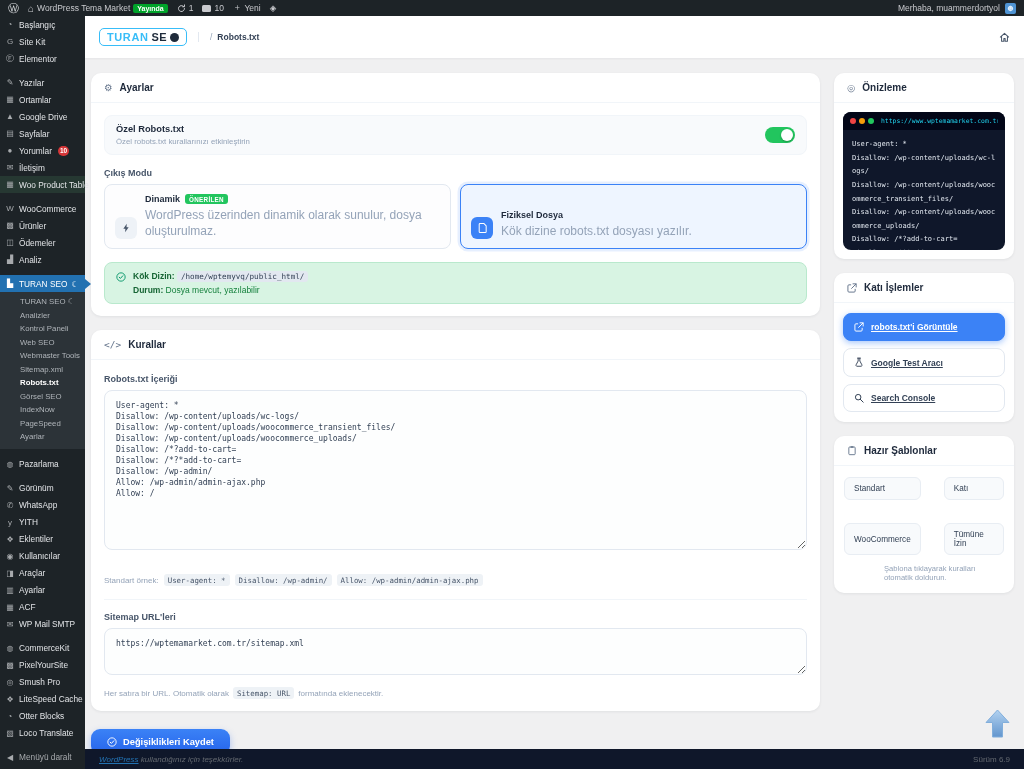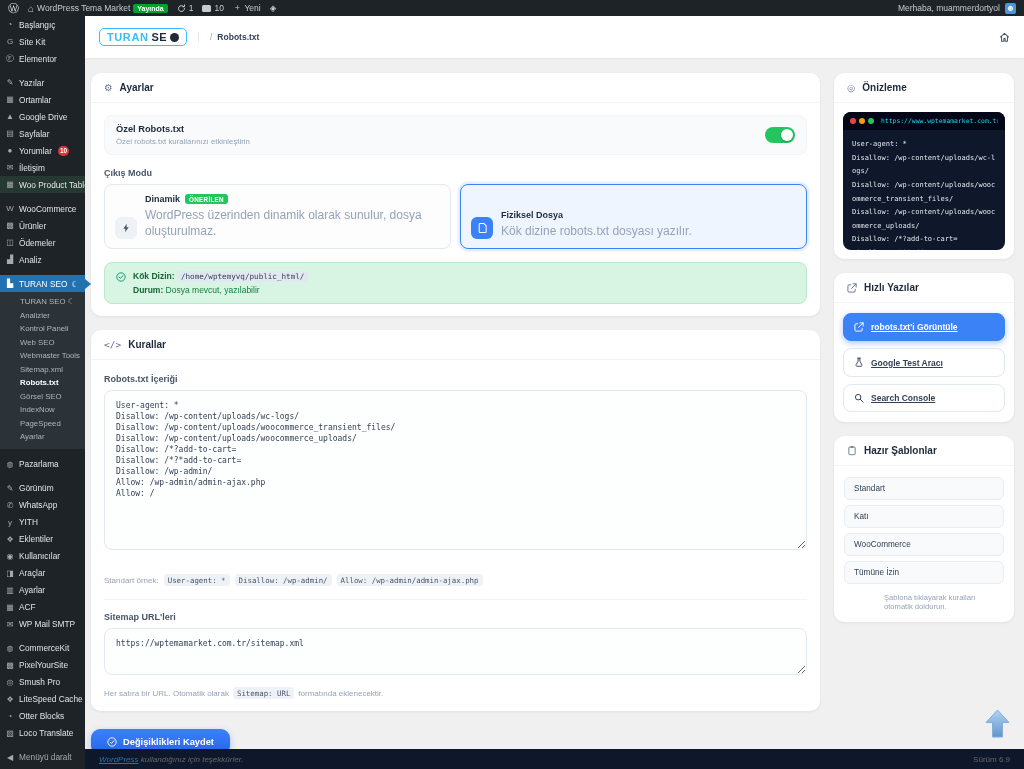--- a/index.html
+++ b/index.html
@@ -126,21 +126,21 @@
   
   .qa-wrap { padding:10px 9px; display:flex; flex-direction:column; gap:7px; }
   .qa-btn { display:flex; align-items:center; gap:7px; width:100%; border:1px solid #e2e8f0; background:#fff;
     border-radius:8px; padding:8px 10px; font-family:inherit; font-size:8.5px; font-weight:bold; color:#334155;
     cursor:pointer; text-align:left;text-decoration:underline; }
   .qa-btn.primary { background:#3b82f6; border-color:#3b82f6; color:#fff; box-shadow:0 2px 6px rgba(59,130,246,.45); }
   .qa-btn .qi { display:flex; flex:none; }
 
   
   .tpl-wrap { padding:11px 10px; }
-  .tpl-grid { display:grid; grid-template-columns:1fr; gap:5px; }
+  .tpl-grid { display:grid; grid-template-columns:1fr 1fr; gap:23px; }
   .tpl-btn { border:1px solid #e8edf3; background:#f8fafc; border-radius:6px; padding:6px 9px; font-family:inherit;
     font-size:8.2px; color:#334155; cursor:pointer; text-align:left; }
   .tpl-note { font-size:7.6px; color:#94a3b8; margin-top:9px;padding-left:40px; }
 
   
   .footer { position:fixed; left:85px; right:0; bottom:0; height:20px; display:flex; align-items:center;
     justify-content:space-between; padding:0 14px; font-size:8px; color:#646970; background:#0f172a; }
   .footer .thanks { font-style:italic; }
   .footer a { color:#2271b1; }
   .back-top { position:fixed; right:13px; bottom:30px; cursor:pointer; opacity:.85; }
@@ -482,21 +482,21 @@
         </div>
       </div>
 
       <div class="card">
         <div class="card-h">
           <span class="ci">
             <svg width="10" height="10" viewBox="0 0 12 12">
                 <path d="M4.5 2.2H2.3c-.7 0-1.2.5-1.2 1.2v6.3c0 .7.5 1.2 1.2 1.2h6.3c.7 0 1.2-.5 1.2-1.2V7.5M7.2 1h3.8v3.8M10.8 1.2L5.5 6.5" fill="none" stroke="currentColor" stroke-width="1.15" stroke-linecap="round" stroke-linejoin="round"></path>
               </svg>
           </span>
-          <span>Hızlı Yazılar</span>
+          <span>Katı İşlemler</span>
         </div>
         <div class="qa-wrap" id="qaWrap">
             <button class="qa-btn primary">
               <span class="qi">
                 <svg width="10" height="10" viewBox="0 0 12 12">
                   <path d="M4.5 2.2H2.3c-.7 0-1.2.5-1.2 1.2v6.3c0 .7.5 1.2 1.2 1.2h6.3c.7 0 1.2-.5 1.2-1.2V7.5M7.2 1h3.8v3.8M10.8 1.2L5.5 6.5" fill="none" stroke="currentColor" stroke-width="1.15" stroke-linecap="round" stroke-linejoin="round"></path>
                 </svg>
               </span>
               <span>robots.txt'i Görüntüle</span>
             </button>

